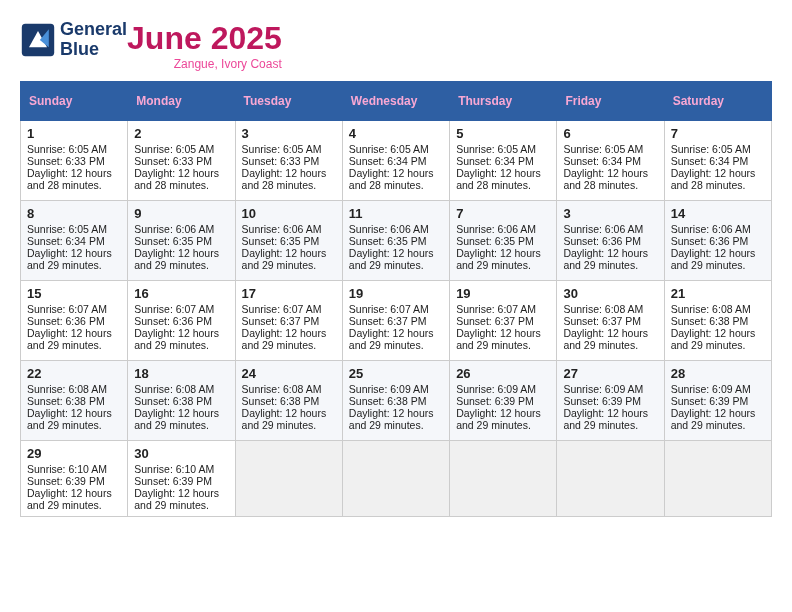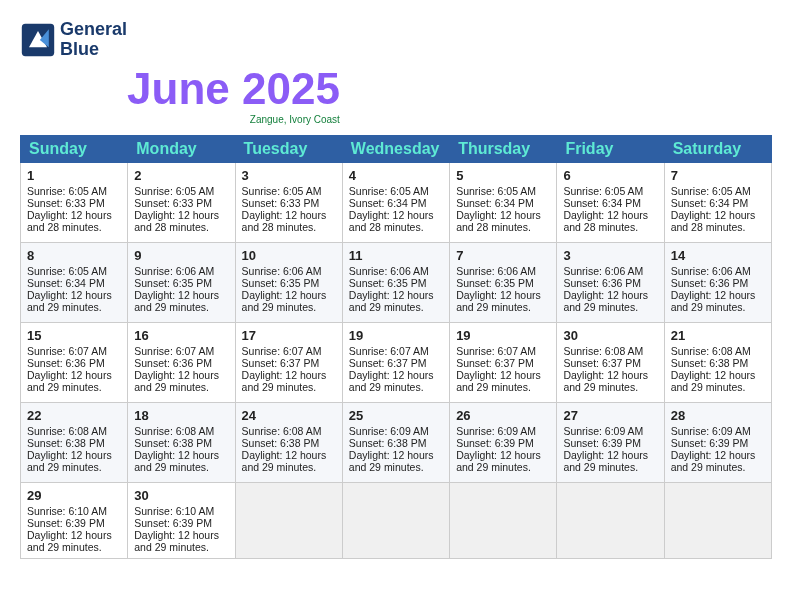--- a/index.html
+++ b/index.html
@@ -31,40 +31,39 @@
     .logo-text span:first-child { color: #1a3a6b; }
     .logo-icon {
       width: 36px;
       height: 36px;
       margin-right: 4px;
     }
     .title-area {
       text-align: right;
     }
     .month-year {
-      font-size: 44px;
+      font-size: 32px;
       font-weight: bold;
-      color: #8b5cf6;
-      margin-top: 44px;
+      color: #be185d;
     }
     .location {
-      font-size: 10px;
-      color: #15803d;
+      font-size: 12px;
+      color: #ec4899;
     }
     .calendar {
       width: 100%;
       border-collapse: collapse;
       border: 1px solid #ccc;
     }
     .calendar th {
       background-color: #2e5fa3;
-      color: #5eead4;
+      color: #f9a8d4;
       text-align: left;
-      padding: 4px 8px;
-      font-size: 16px;
+      padding: 12px 8px;
+      font-size: 12px;
       border: 1px solid #2e5fa3;
     }
     .calendar td {
       vertical-align: top;
       padding: 5px 6px;
       border: 1px solid #ccc;
       font-size: 10.5px;
       color: #222;
       width: calc(100% / 7);
       min-height: 80px;

